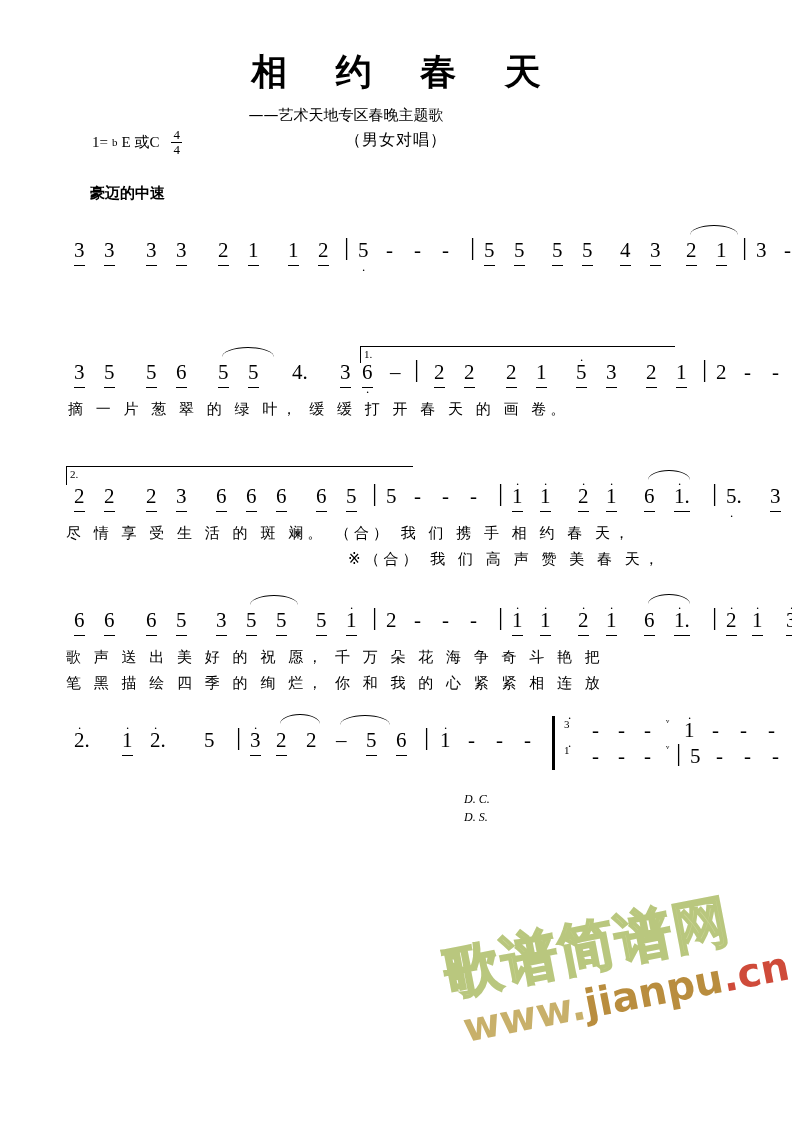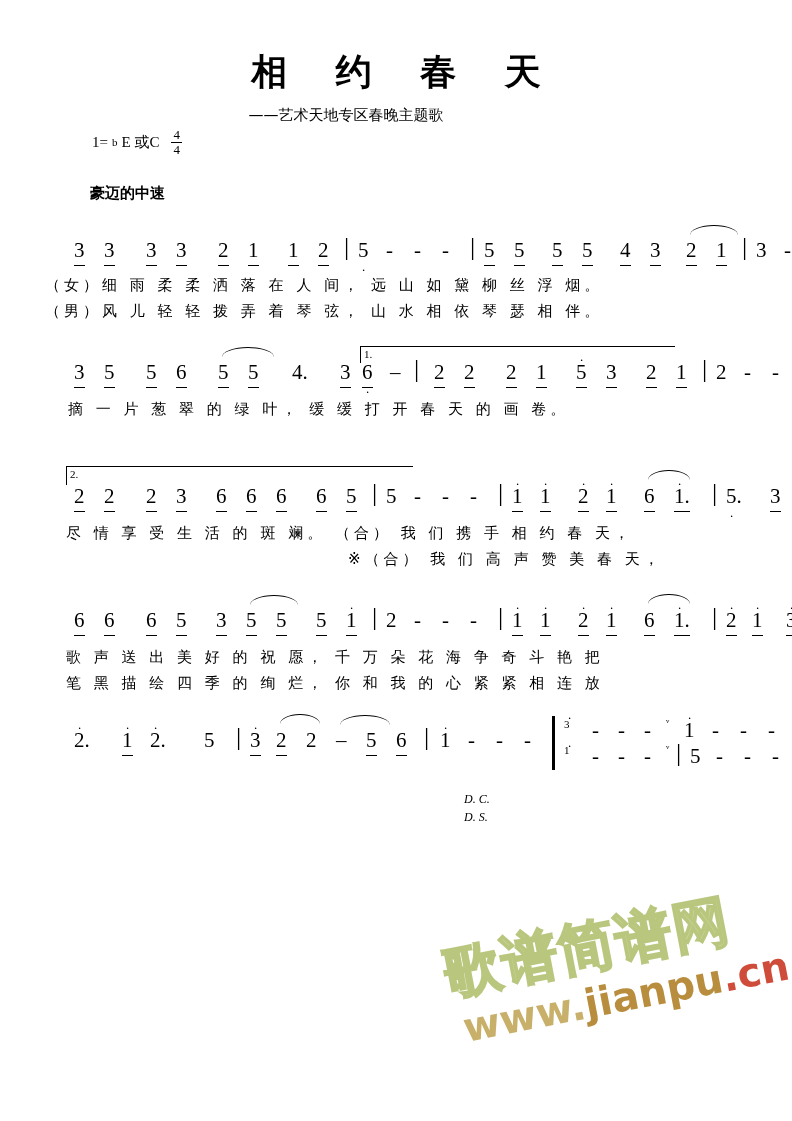--- a/index.html
+++ b/index.html
@@ -110,20 +110,21 @@
   .wm .url .b{color:#b98d3e;}
   .wm .url .d{color:#cf4b3a;}
 </style>
 </head>
 <body>
 
 <div class="page">
 
   <div class="title">相 约 春 天</div>
   <div class="subtitle">——艺术天地专区春晚主题歌</div>
+  <div class="subtitle2">（男女对唱）</div>
 
   <div class="keysig">
     <span>1=</span>
       <span class="flat">b</span>
       <span>E 或C</span>
     <span class="frac">
       <span class="num">4</span>
       <span class="den">4</span>
     </span>
   </div>
@@ -155,22 +156,20 @@
       <span class="n u1" style="left:620px;">4</span>
       <span class="n u1" style="left:650px;">3</span>
       <span class="n u1" style="left:686px;">2</span>
       <span class="n u1" style="left:716px;">1</span>
       <span class="slur" style="left:690px;top:-13px;width:48px;"></span>
       <span class="bar" style="left:742px;">|</span>
       <span class="n" style="left:756px;">3</span>
       <span class="n" style="left:784px;">-</span>
 
     </div>
-    <div class="lyric" style="top:38px;left:45px;letter-spacing:4px;">（女）细 雨  柔 柔  洒 落 在 人  间，            远 山 如 黛 柳 丝 浮   烟。</div>
-    <div class="lyric" style="top:64px;left:45px;letter-spacing:4px;">（男）风 儿  轻 轻  拨 弄 着 琴  弦，            山 水 相 依 琴 瑟 相   伴。</div>
   </div>
 
   <div class="system" style="top:360px;">
     <div class="ending" style="left:360px;top:-14px;width:314px;height:16px;">
       <span class="lbl">1.</span>
     </div>
     <div class="notes">
       <span class="n u1" style="left:74px;">3</span>
       <span class="n u1" style="left:104px;">5</span>
       <span class="n u1" style="left:146px;">5</span>

